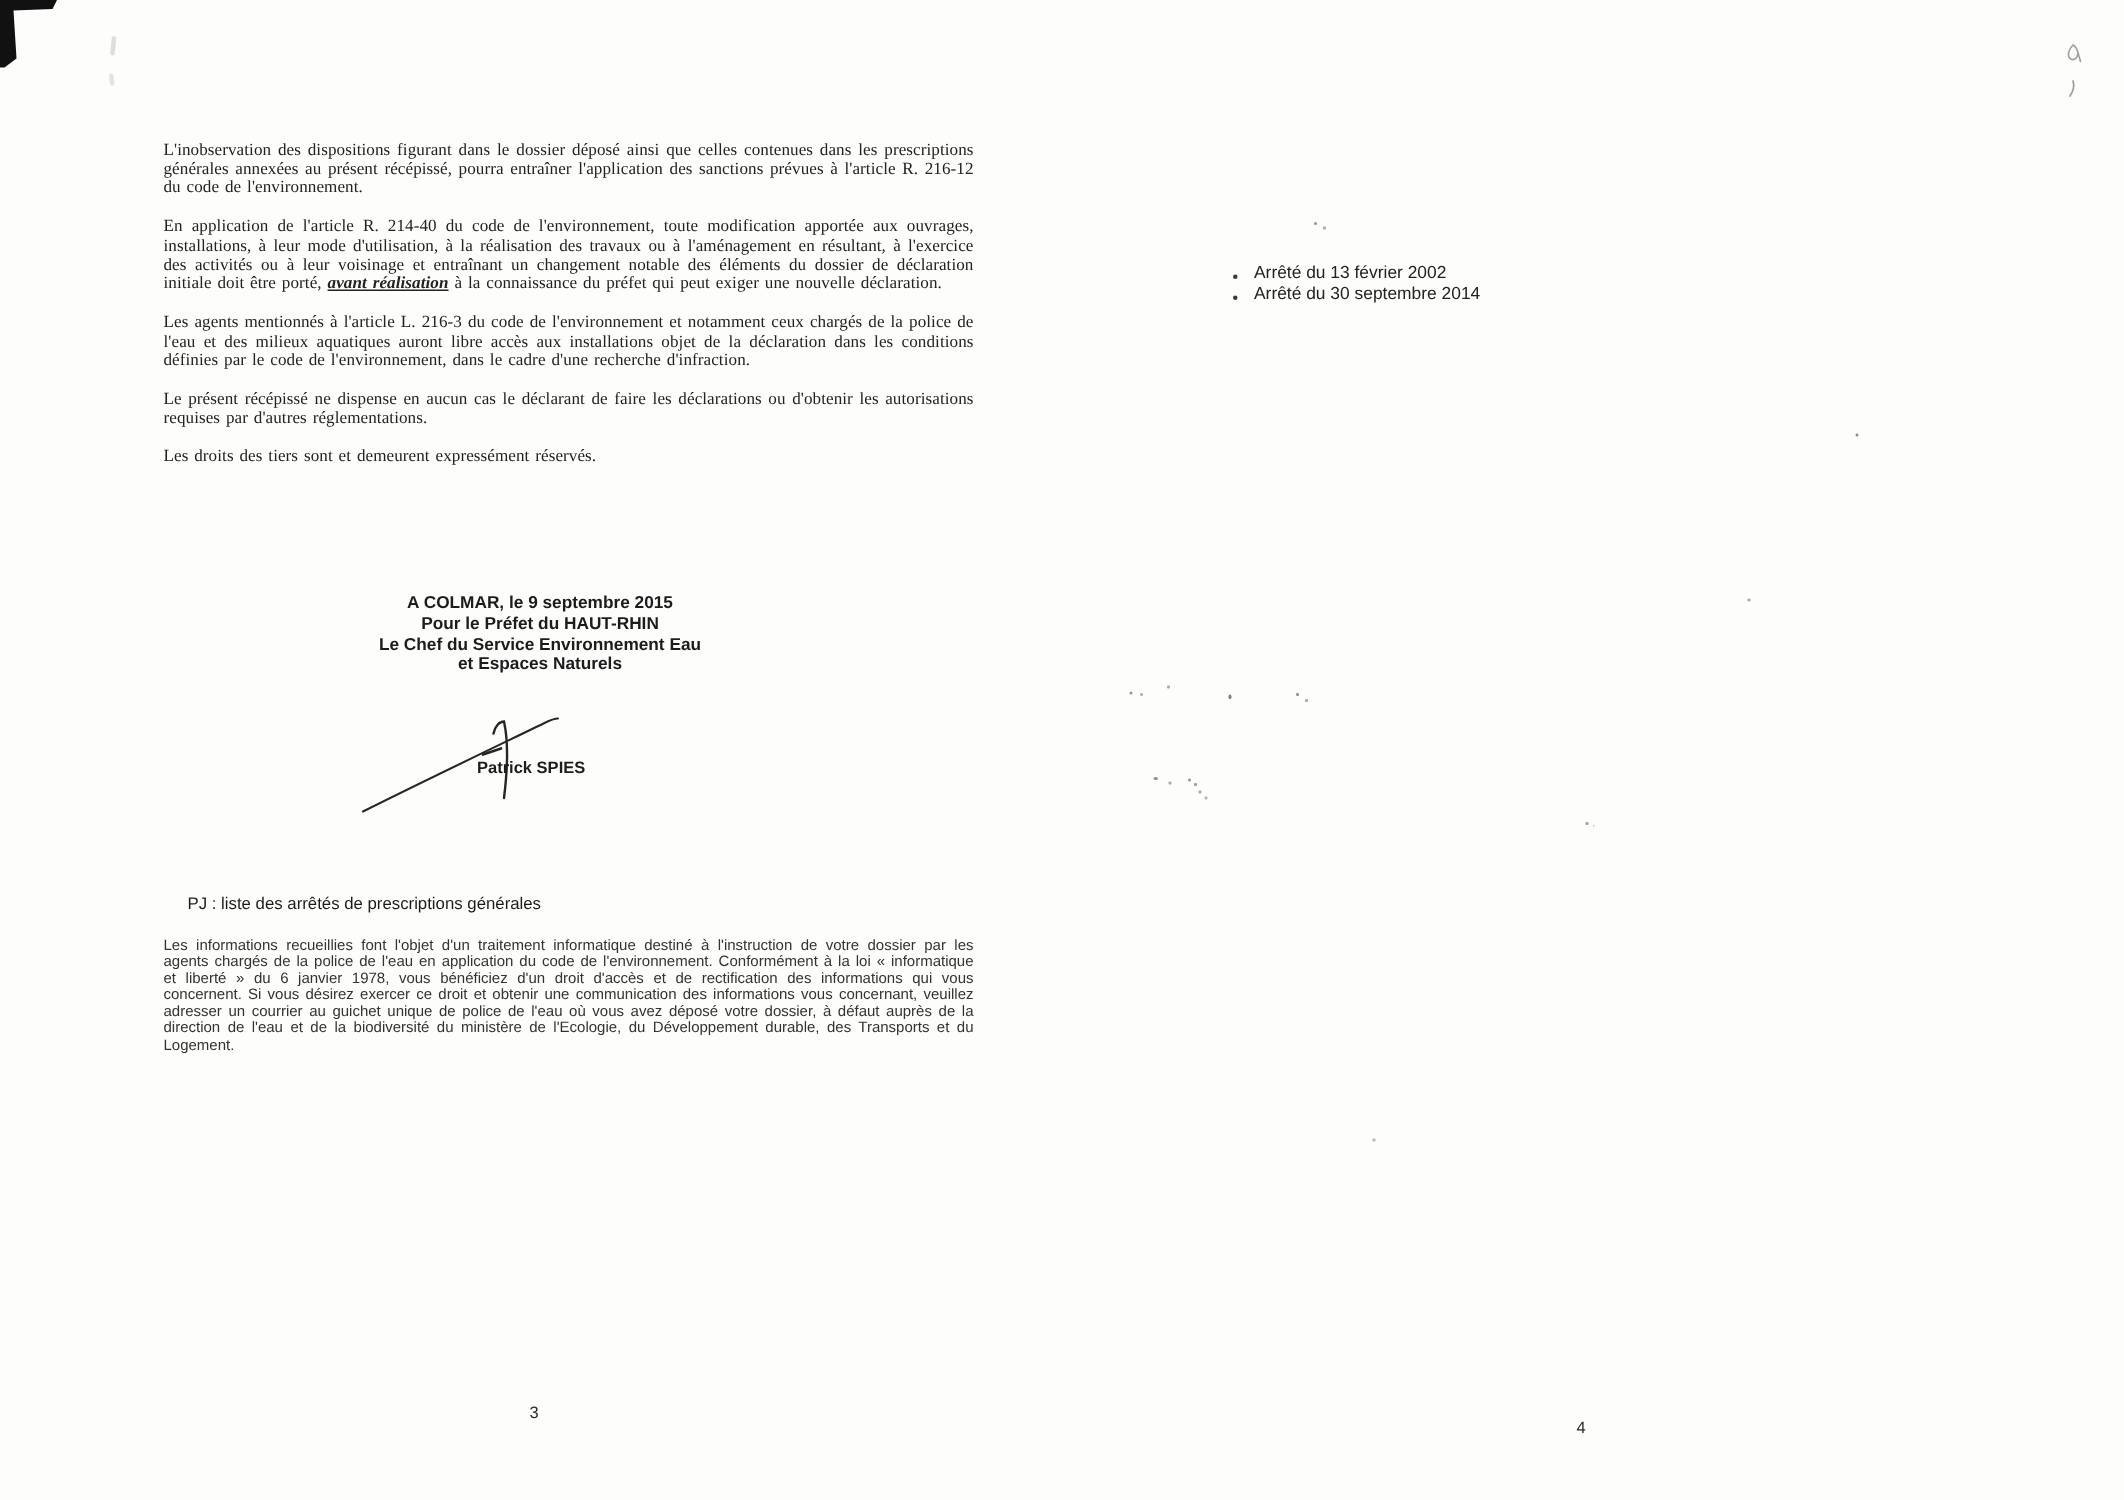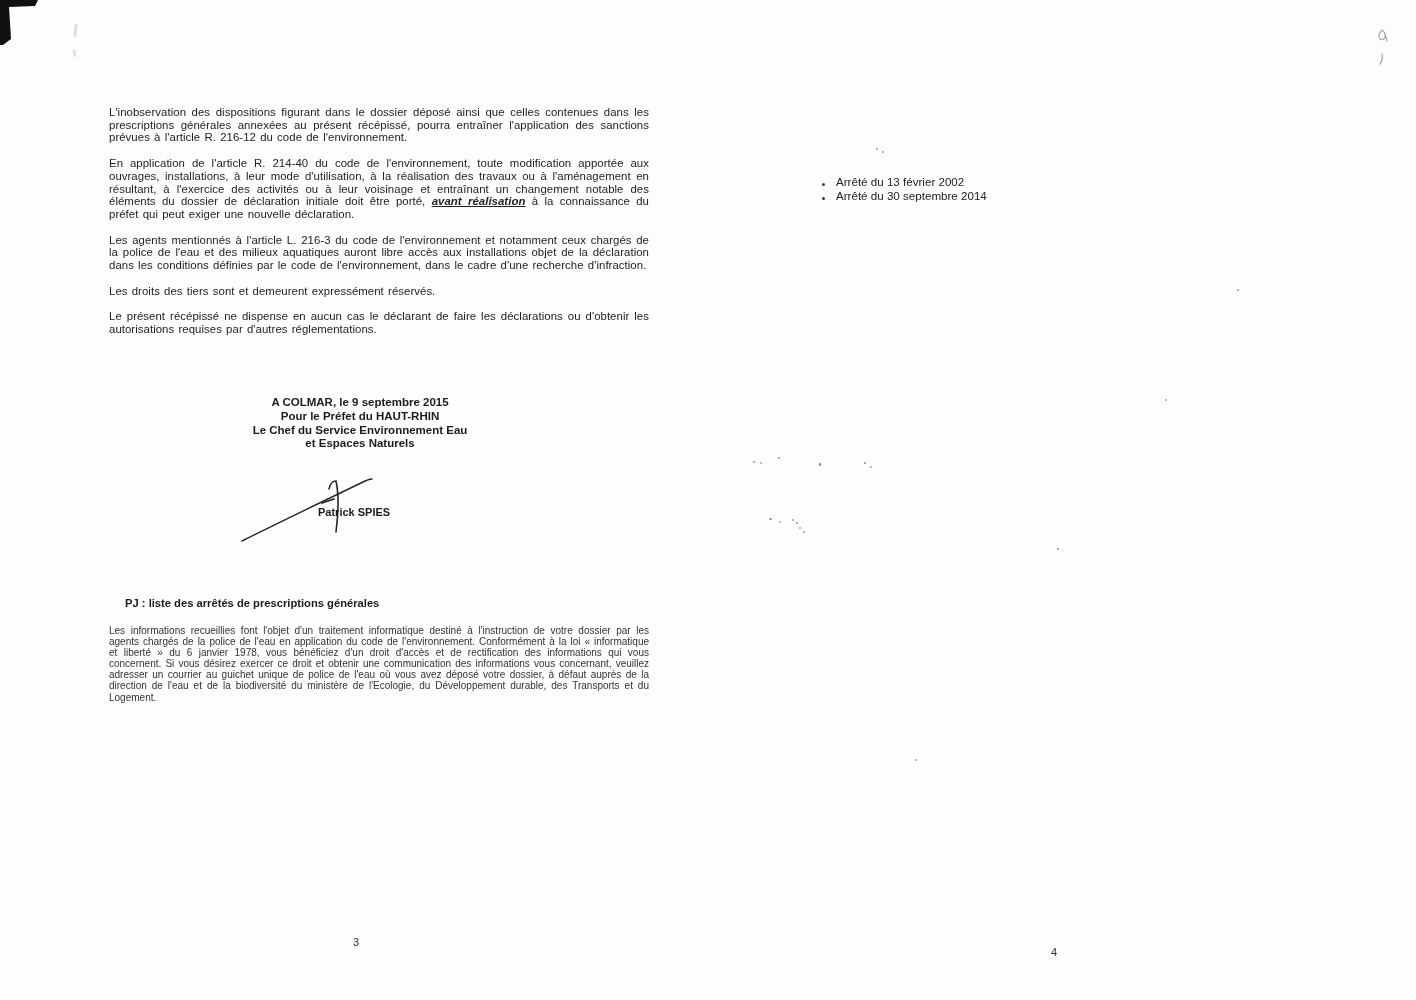--- a/index.html
+++ b/index.html
@@ -13,22 +13,23 @@
     height: 1000px;
     background: #fdfdfc;
     overflow: hidden;
     color: #1f1f1f;
   }
 
   
   .body-text {
     position: absolute;
     left: 109px;
-    top: 106px;
+    top: 94px;
     width: 540px;
+    font-family: Liberation Serif, serif;
   }
   .body-text p {
     margin: 0 0 13px 0;
     font-size: 11.4px;
     line-height: 12.7px;
     text-align: justify;
     letter-spacing: 0.05px;
     word-spacing: 1px;
     color: #222;
   }
@@ -58,21 +59,21 @@
   }
   .signature-svg {
     position: absolute;
     left: 230px;
     top: 460px;
   }
   .pj-line {
     position: absolute;
     left: 109px;
     top: 597px;
-    font-weight: bold;
+    font-weight: normal;
     font-size: 11.2px;
     color: #1c1c1c;
     padding-left: 16px;
   }
   .fine-print {
     position: absolute;
     left: 109px;
     top: 625px;
     width: 540px;
     font-size: 10px;
@@ -147,22 +148,22 @@
 </style>
 </head>
 <body>
 
 <div class="canvas">
 
   <div class="body-text">
     <p>L'inobservation des dispositions figurant dans le dossier déposé ainsi que celles contenues dans les prescriptions générales annexées au présent récépissé, pourra entraîner l'application des sanctions prévues à l'article R. 216-12 du code de l'environnement.</p>
     <p><span>En application de l'article R. 214-40 du code de l'environnement, toute modification apportée aux ouvrages, installations, à leur mode d'utilisation, à la réalisation des travaux ou à l'aménagement en résultant, à l'exercice des activités ou à leur voisinage et entraînant un changement notable des éléments du dossier de déclaration initiale doit être porté, </span><span class="em-underline">avant réalisation</span><span> à la connaissance du préfet qui peut exiger une nouvelle déclaration.</span></p>
     <p>Les agents mentionnés à l'article L. 216-3 du code de l'environnement et notamment ceux chargés de la police de l'eau et des milieux aquatiques auront libre accès aux installations objet de la déclaration dans les conditions définies par le code de l'environnement, dans le cadre d'une recherche d'infraction.</p>
+    <p>Le présent récépissé ne dispense en aucun cas le déclarant de faire les déclarations ou d'obtenir les autorisations requises par d'autres réglementations.</p>
     <p>Les droits des tiers sont et demeurent expressément réservés.</p>
-    <p>Le présent récépissé ne dispense en aucun cas le déclarant de faire les déclarations ou d'obtenir les autorisations requises par d'autres réglementations.</p>
   </div>
 
   <div class="signature-block">
     <div>A COLMAR, le 9 septembre 2015</div>
     <div>Pour le Préfet du HAUT-RHIN</div>
     <div>Le Chef du Service Environnement Eau</div>
     <div>et Espaces Naturels</div>
   </div>
 
   <svg class="signature-svg" width="300" height="100" viewBox="0 0 300 100">

